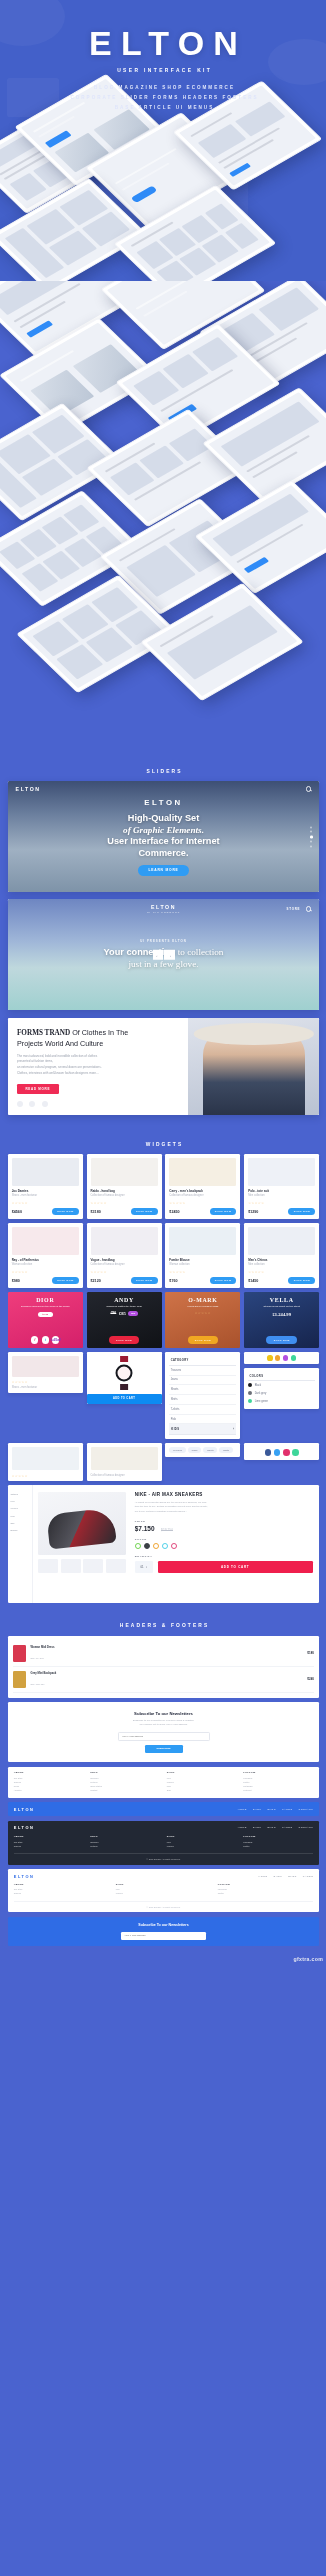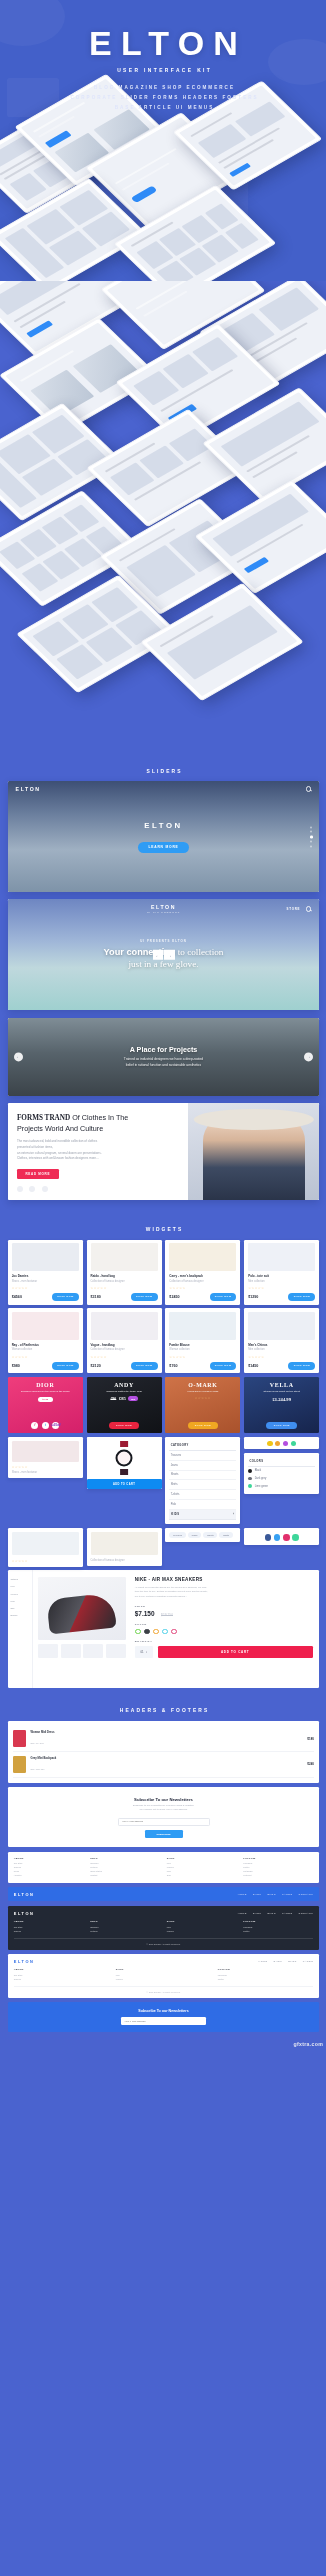--- a/index.html
+++ b/index.html
@@ -395,20 +395,26 @@
     <div class="card">
       <div class="slide s1">
         <div class="topnav">
           <div class="logo-s">ELTON</div>
           <div class="navright">
               <div class="circ-ico"></div>
             </div>
         </div>
         <div class="slide-center">
           <div class="brandmark">ELTON</div>
+          <div class="head-a">
+            <span>High-Quality Set</span><br>
+            <span class="ital">of Graphic Elements.</span><br>
+            <span>User Interface for Internet</span><br>
+            <span>Commerce.</span>
+          </div>
           <div class="btn-pill">LEARN MORE</div>
         </div>
         <div class="dots">
           <i></i>
           <i></i>
           <i class="on"></i>
           <i></i>
           <i></i>
         </div>
       </div>
@@ -432,33 +438,20 @@
           <div class="head-b">
             <b>Your connection</b><span> to collection</span><br>
             <span>just in a few glove.</span>
           </div>
         </div>
         <div class="arrow-sq" style="left:calc(50% - 11px)">←</div>
         <div class="arrow-sq" style="left:calc(50% + 0.7px)">→</div>
       </div>
     </div>
 
-    <div class="card">
-      <div class="slide s3" style="height:78px">
-        <div class="slide-center">
-          <div class="head-c">A Place for Projects</div>
-          <div class="sub-c">
-            <span>Trained as industrial designers we have a deep-rooted</span><br>
-            <span>belief in rational function and sustainable aesthetics</span>
-          </div>
-        </div>
-        <div class="arrow l">←</div>
-        <div class="arrow r">→</div>
-      </div>
-    </div>
 
     <div class="card">
       <div class="promo">
         <div class="promo-left">
           <div class="promo-h">
             <b>FORMS TRAND</b><span> Of Clothes In The</span><br>
             <span>Projects World And Culture</span>
           </div>
           <div class="promo-p">
             <span>The most advanced, bold and incredible collection of clothes</span><br>

